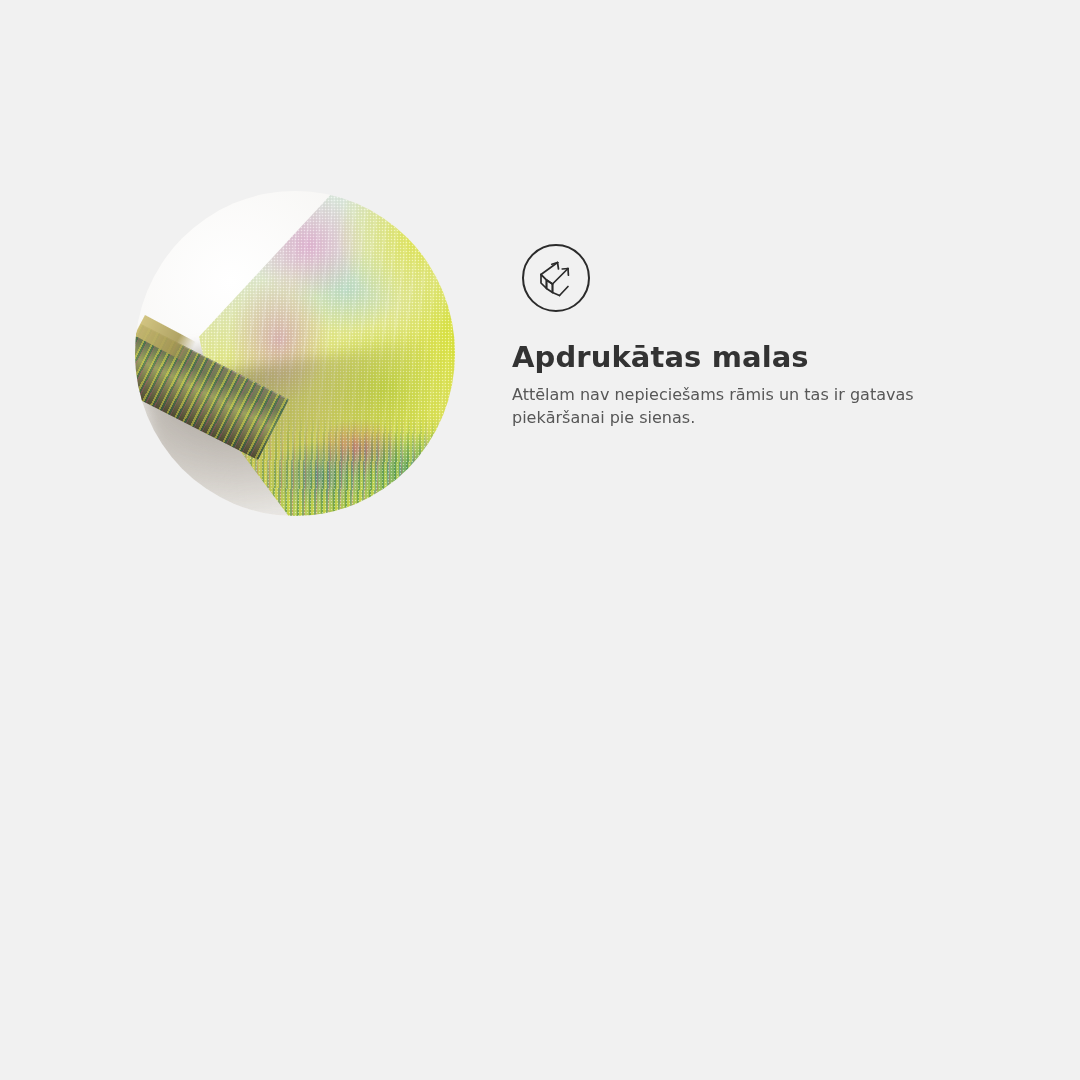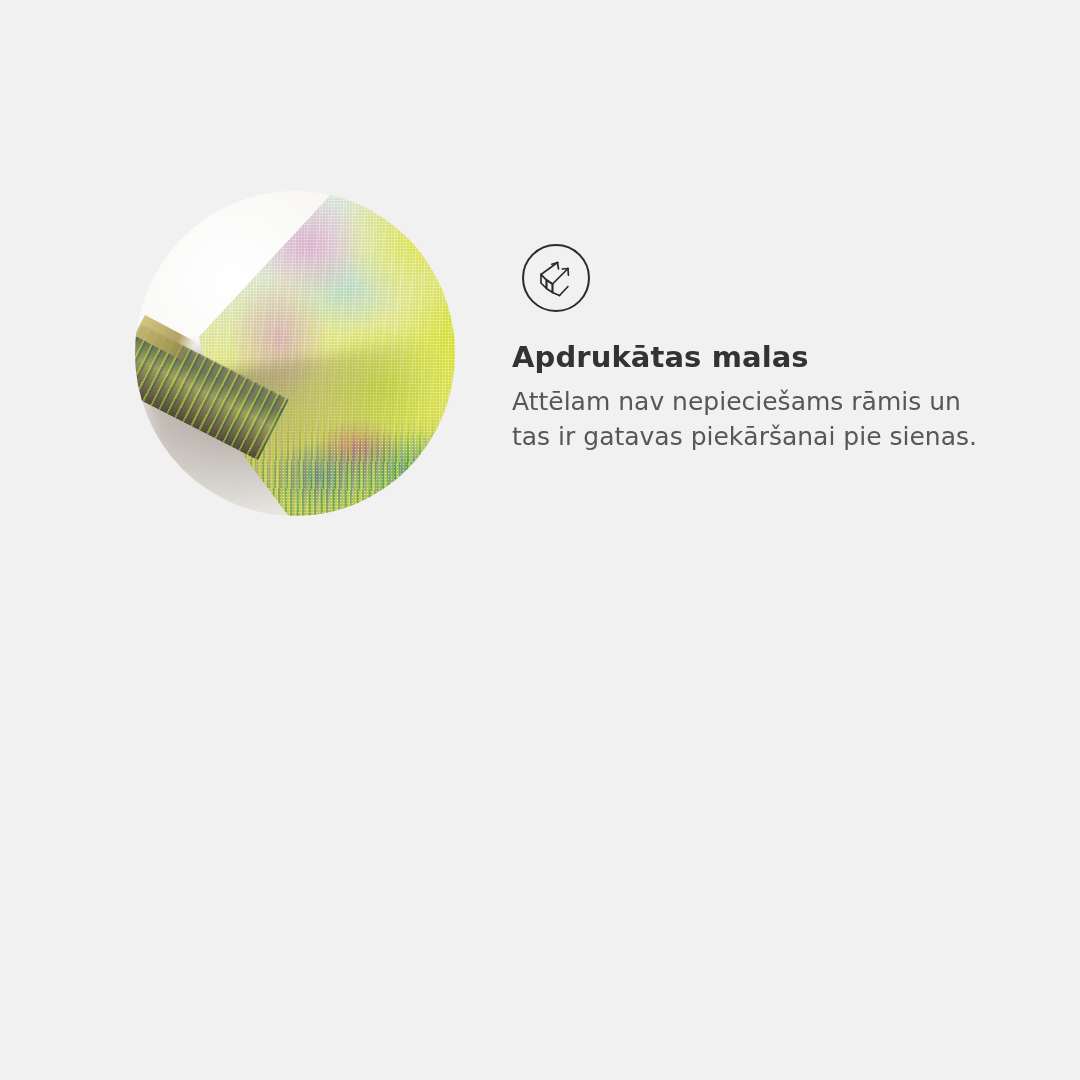--- a/index.html
+++ b/index.html
@@ -210,21 +210,21 @@
   .feature-title {
     margin: 28px 0 0 0;
     font-size: 29px;
     font-weight: 700;
     color: #333333;
     letter-spacing: 0.1px;
     line-height: 1.2;
   }
   .feature-desc {
     margin: 9px 0 0 0;
-    font-size: 25px;
+    font-size: 16px;
     font-weight: 400;
     color: #575757;
     line-height: 1.42;
     max-width: 482px;
   }
 </style>
 </head>
 <body>
 
 <div class="page">

